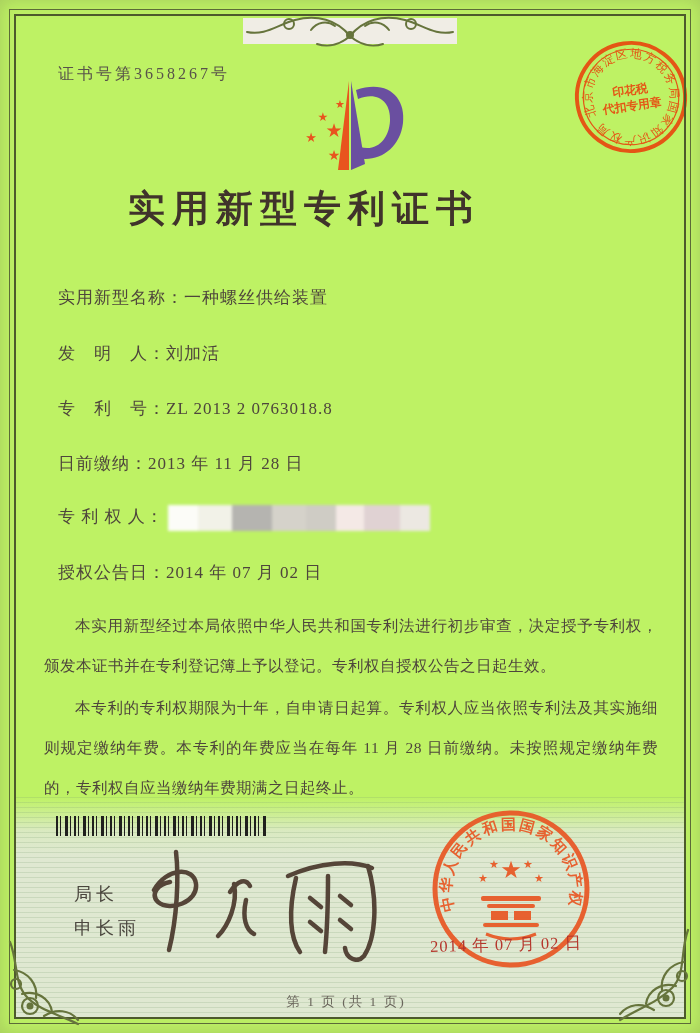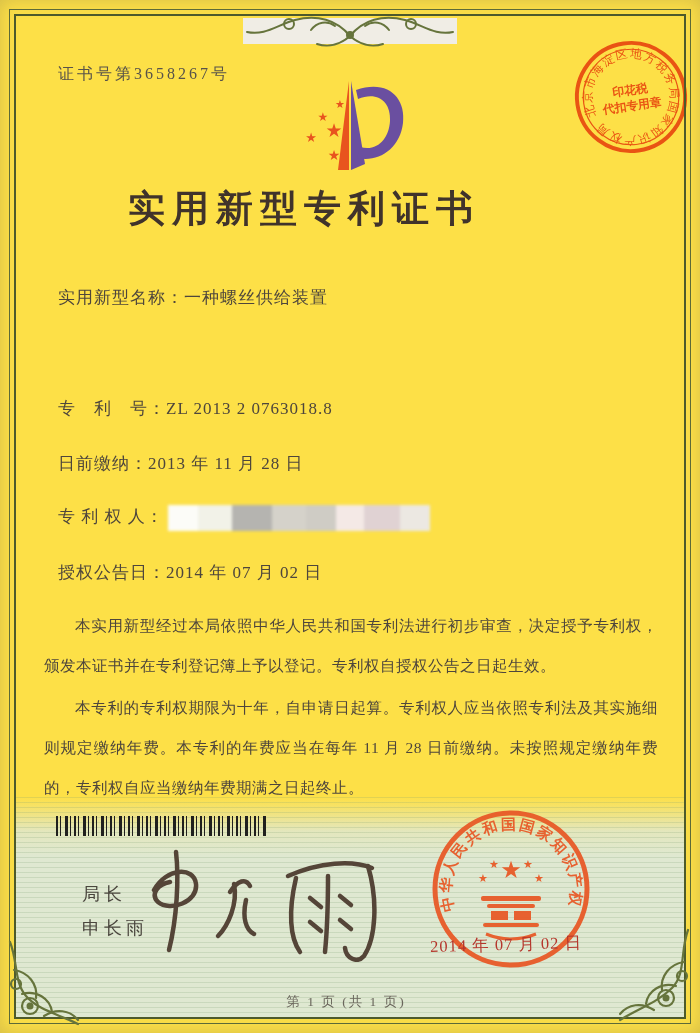--- a/index.html
+++ b/index.html
@@ -1,18 +1,18 @@
 <!DOCTYPE html>
 <html><head>
 <meta charset="utf-8">
 <style>
   html,body{margin:0;padding:0;background:#d9d6cc;}
   .page{
     position:relative; width:700px; height:1033px; margin:0 auto;
-    background:#fde047; overflow:hidden;
+    background:#bef264; overflow:hidden;
     font-family:"Liberation Serif","DejaVu Serif",serif;
     color:#4e463c;
     box-shadow:inset 0 0 18px rgba(90,85,70,.25);
   }
   .frame-outer{position:absolute; inset:9px; border:1.5px solid #5c6a38; z-index:3; pointer-events:none;}
   .frame-inner{position:absolute; inset:14px; border:2.5px solid #4d5a2c; z-index:3; pointer-events:none;}
   .band{
     position:absolute; left:16px; right:16px; top:797px; bottom:16px; z-index:1;
     background:
       repeating-linear-gradient(180deg, rgba(125,160,115,.22) 0 1px, rgba(0,0,0,0) 1px 5px),
@@ -26,21 +26,21 @@
   .redact-strip{display:inline-flex; height:26px; vertical-align:middle; filter:blur(1.6px); margin-left:4px;}
   .redact-block{height:26px;}
   .paras{position:absolute; left:44px; top:606px; width:614px; z-index:2;}
   .paras p{margin:0 0 2px; font-size:15.5px; line-height:40px; text-indent:2em; text-align:justify; letter-spacing:.5px; color:#4e463c;}
   .barcode{position:absolute; left:56px; top:816px; width:210px; height:20px; z-index:2;
     background:repeating-linear-gradient(90deg,
       #20201e 0 2px, rgba(0,0,0,0) 2px 4px,
       #20201e 4px 5px, rgba(0,0,0,0) 5px 9px,
       #20201e 9px 12px, rgba(0,0,0,0) 12px 14px,
       #20201e 14px 15px, rgba(0,0,0,0) 15px 18px);}
-  .sig-label{position:absolute; left:82px; z-index:2; font-size:18px; letter-spacing:4px; color:#4a463e;}
+  .sig-label{position:absolute; left:74px; z-index:2; font-size:18px; letter-spacing:4px; color:#4a463e;}
   .lbl-juzhang{top:882px}.lbl-name{top:916px}
   .signature{position:absolute; left:138px; top:846px; z-index:2;}
   .seal{position:absolute; left:428px; top:806px; z-index:2; opacity:.95;}
   .seal-date{position:absolute; left:430px; top:934px; z-index:4; font-size:16.5px; letter-spacing:1px;
     color:#b5362c; transform:rotate(-1.5deg); white-space:nowrap;}
   .tax-stamp{position:absolute; left:572px; top:38px; z-index:2; transform:rotate(-8deg); opacity:.92;}
   .logo{position:absolute; left:286px; top:76px; z-index:2;}
   .footer{position:absolute; left:0; width:692px; top:993px; z-index:2; text-align:center;
     font-size:13.5px; letter-spacing:2px; color:#6a665c;}
   .orn-top{position:absolute; left:225px; top:6px; z-index:4;}
@@ -97,20 +97,23 @@
       <text x="48" y="61" font-size="19" text-anchor="middle">★</text>
       <text x="25" y="66" font-size="13" text-anchor="middle">★</text>
       <text x="48" y="84" font-size="14" text-anchor="middle">★</text>
     </g>
   </svg>
 
   <div class="title">实用新型专利证书</div>
 
   <div class="field-row f0">
     <span>实用新型名称：</span><span>一种螺丝供给装置</span>
+  </div>
+  <div class="field-row f1">
+    <span>发　明　人：</span><span>刘加活</span>
   </div>
   <div class="field-row f2">
     <span>专　利　号：</span><span>ZL 2013 2 0763018.8</span>
   </div>
   <div class="field-row f3">
     <span>日前缴纳：</span><span>2013 年 11 月 28 日</span>
   </div>
   <div class="field-row f4">
     <span>专 利 权 人：</span><span class="redact-strip" id="redact-strip">
         <span class="redact-block" style="background: rgb(252, 252, 248); width: 30px;"></span>

